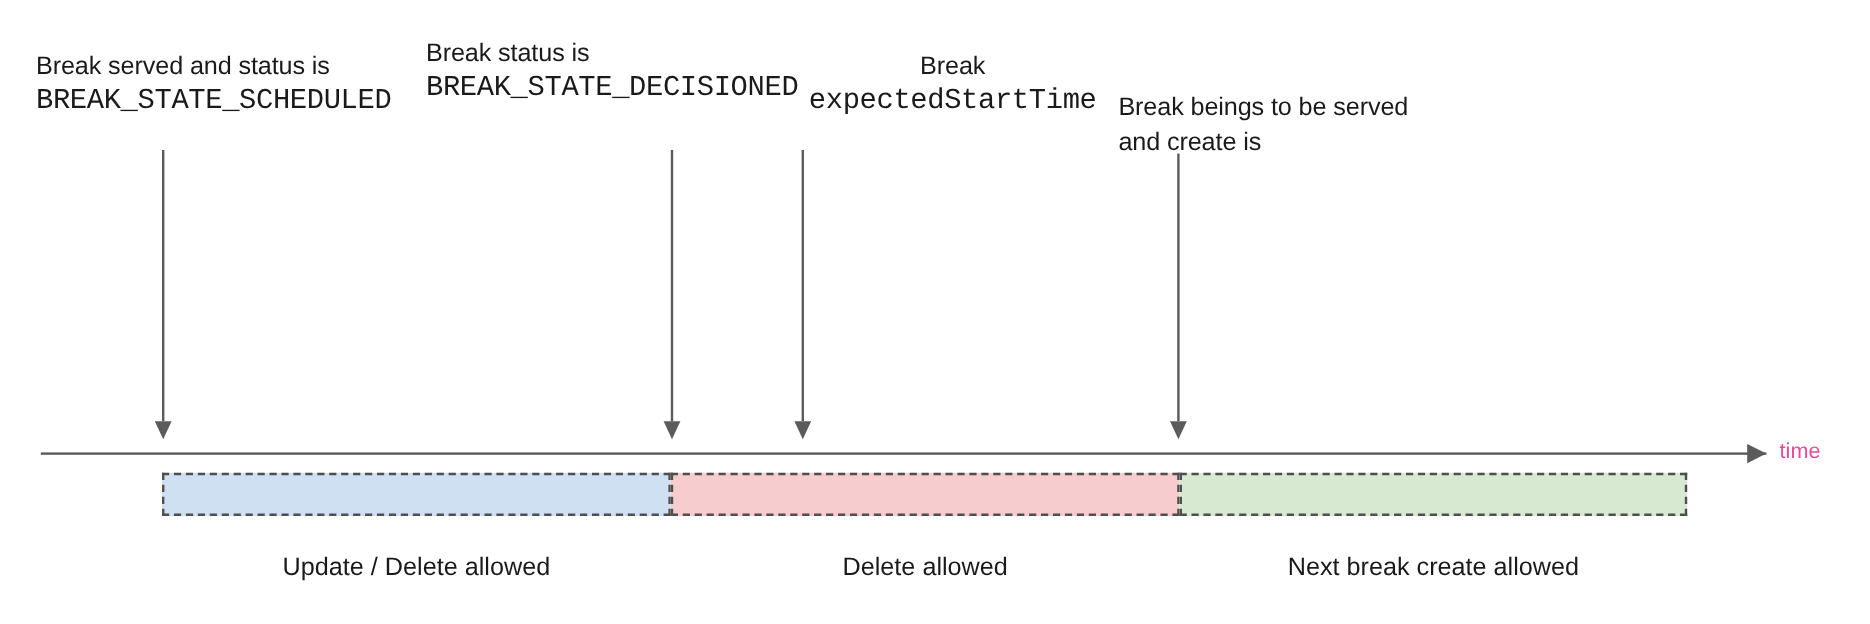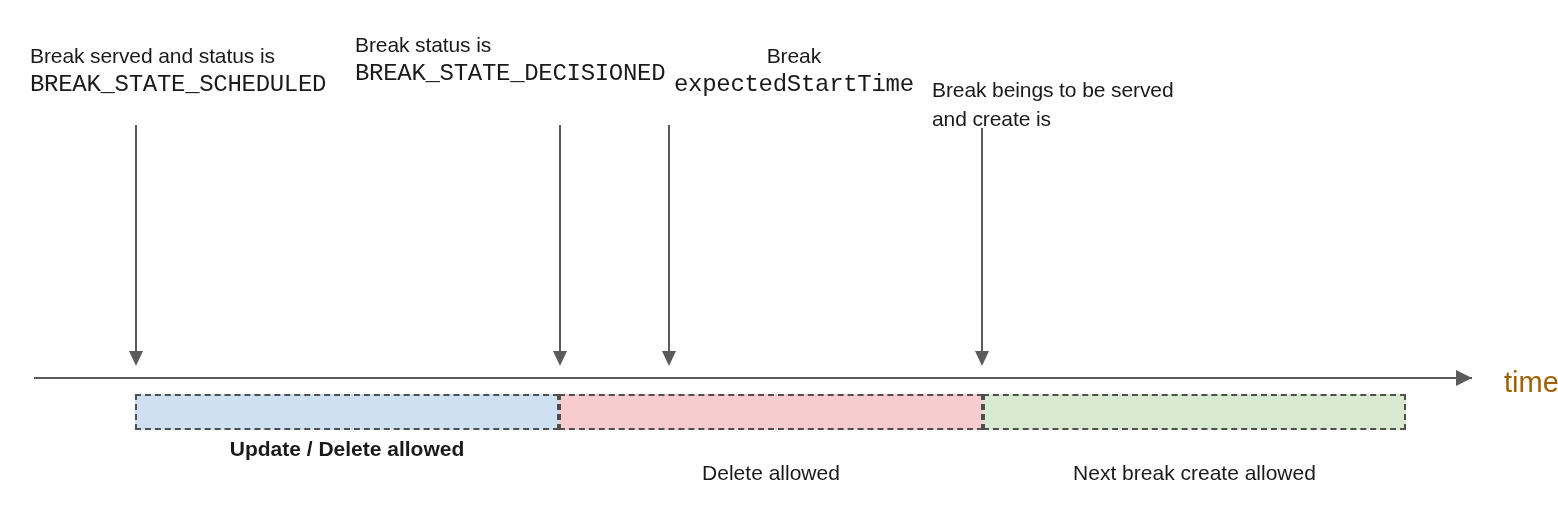--- a/index.html
+++ b/index.html
@@ -68,24 +68,23 @@
   .axis-head {
     position: absolute;
     width: 0;
     height: 0;
     border-top: 8px solid transparent;
     border-bottom: 8px solid transparent;
     border-left: 16px solid #5b5b5b;
   }
   .axis-label {
     position: absolute;
-    font-size: 29px;
-    color: #a16207;
+    font-size: 18px;
+    color: #ec4899;
     font-family: "Liberation Sans", sans-serif;
-    margin-left: 21px;
   }
 
   
   .bar {
     position: absolute;
     height: 36px;
     box-sizing: border-box;
     border: 2px dashed #4f4f4f;
   }
   .bar + .bar {
@@ -148,17 +147,17 @@
   </div>
 
   <div class="axis-line" style="left:34px; top:377px; width:1438px;"></div>
   <div class="axis-head" style="left:1456px; top:370px;"></div>
   <div class="axis-label" style="left:1483px; top:366px;">time</div>
 
   <div class="bar" style="left:135px; top:394px; width:424px; background:#cfe0f2;"></div>
   <div class="bar" style="left:559px; top:394px; width:424px; background:#f6ccce;"></div>
   <div class="bar" style="left:983px; top:394px; width:423px; background:#d7ead1;"></div>
 
-  <div class="caption" style="left:135px; top:437px; width:424px;font-weight:bold;">Update / Delete allowed</div>
+  <div class="caption" style="left:135px; top:461px; width:424px;">Update / Delete allowed</div>
   <div class="caption" style="left:983px; top:461px; width:423px;">Next break create allowed</div>
   <div class="caption" style="left:559px; top:461px; width:424px;">Delete allowed</div>
 
 </div>
 
 </body></html>

